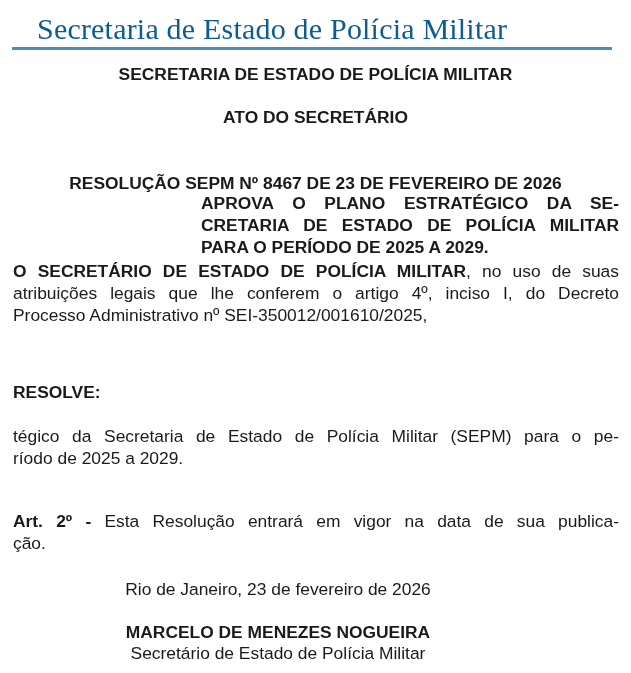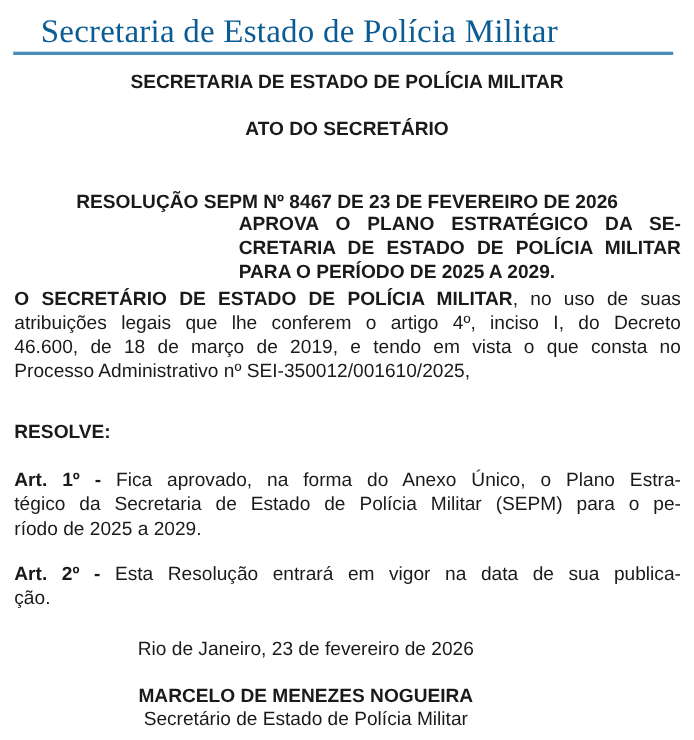--- a/index.html
+++ b/index.html
@@ -13,21 +13,21 @@
     position: absolute; left: 12px; top: 47px; width: 600px; height: 3px; background: #4a8dbd;
   }
   .doc { font-family: "Liberation Sans", "DejaVu Sans", sans-serif; font-size: 17.4px; }
   .center-bold {
     position: absolute; left: 0; width: 631px; text-align: center; font-weight: bold; white-space: nowrap;
   }
   .summary {
     position: absolute; left: 201px; top: 192px; width: 418px;
     font-weight: bold; text-align: justify; text-align-last: left; line-height: 22px;
   }
-  .summary .ln { display: block; text-align: justify; text-align-last: justify; margin-left: 16px; }
+  .summary .ln { display: block; text-align: justify; text-align-last: justify; }
   .summary .ln.last { text-align-last: left; }
   .para {
     position: absolute; left: 13px; width: 606px; line-height: 22px;
   }
   .para .ln { display: block; text-align: justify; text-align-last: justify; white-space: nowrap; }
   .para .ln.last { text-align-last: left; }
   .b { font-weight: bold; }
   .sig { position: absolute; left: 0; width: 556px; text-align: center; white-space: nowrap; }
 </style>
 </head>
@@ -43,28 +43,26 @@
 
   <div class="summary">
     <span class="ln">APROVA O PLANO ESTRATÉGICO DA SE-</span>
     <span class="ln">CRETARIA DE ESTADO DE POLÍCIA MILITAR</span>
     <span class="ln last">PARA O PERÍODO DE 2025 A 2029.</span>
   </div>
 
   <div class="para" style="top:260px;">
     <span class="ln"><span class="b">O SECRETÁRIO DE ESTADO DE POLÍCIA MILITAR</span><span>, no uso de suas</span></span>
     <span class="ln">atribuições legais que lhe conferem o artigo 4º, inciso I, do Decreto</span>
-    <span class="ln">46.600, de 18 de março de 2019, e tendo em vista o que consta no</span>
     <span class="ln last">Processo Administrativo nº SEI-350012/001610/2025,</span>
   </div>
 
   <div class="para b" style="top:381px;">RESOLVE:</div>
 
   <div class="para" style="top:425px;">
-    <span class="ln"><span class="b">Art. 1º -</span><span> Fica aprovado, na forma do Anexo Único, o Plano Estra-</span></span>
     <span class="ln">tégico da Secretaria de Estado de Polícia Militar (SEPM) para o pe-</span>
     <span class="ln last">ríodo de 2025 a 2029.</span>
   </div>
 
   <div class="para" style="top:510px;">
     <span class="ln"><span class="b">Art. 2º -</span><span> Esta Resolução entrará em vigor na data de sua publica-</span></span>
     <span class="ln last">ção.</span>
   </div>
 
   <div class="sig" style="top:579px;">Rio de Janeiro, 23 de fevereiro de 2026</div>

